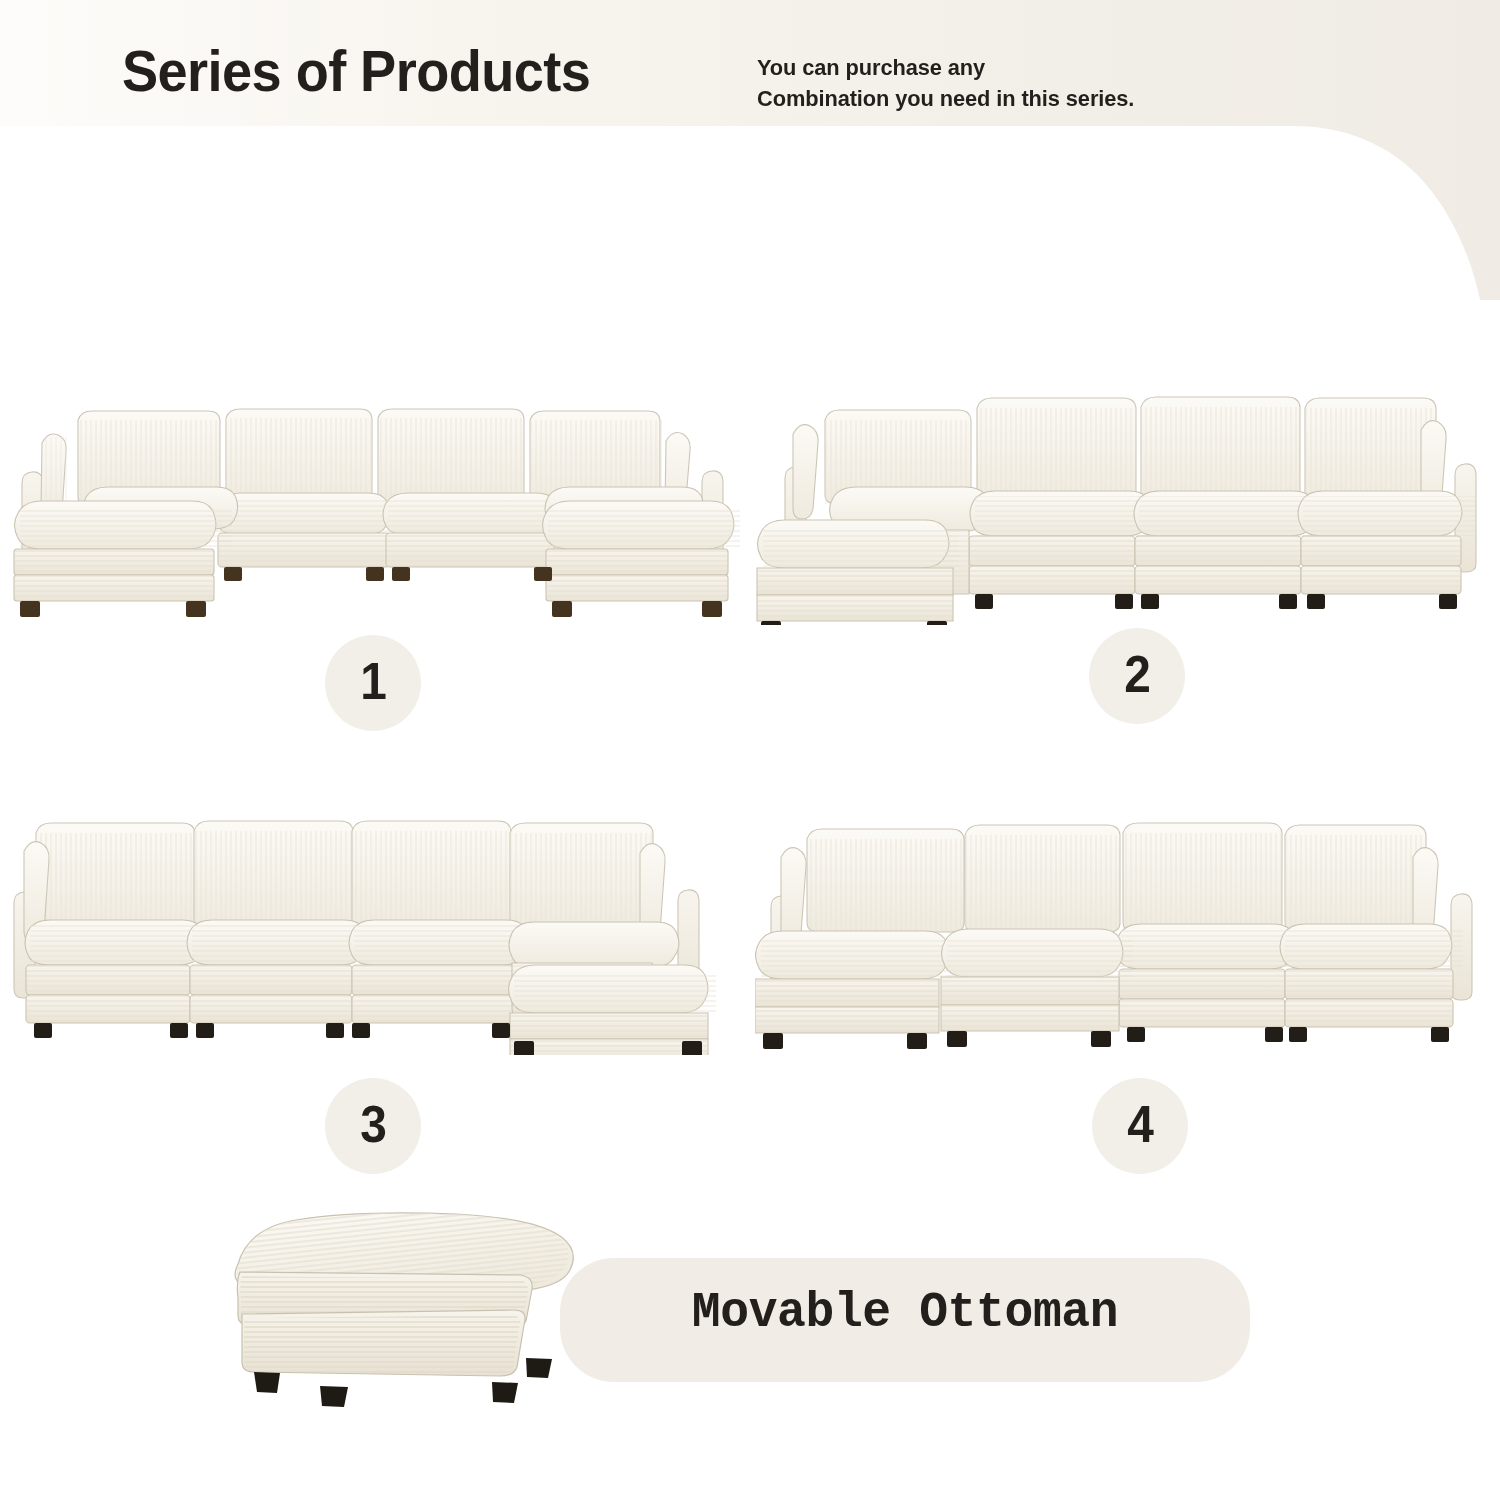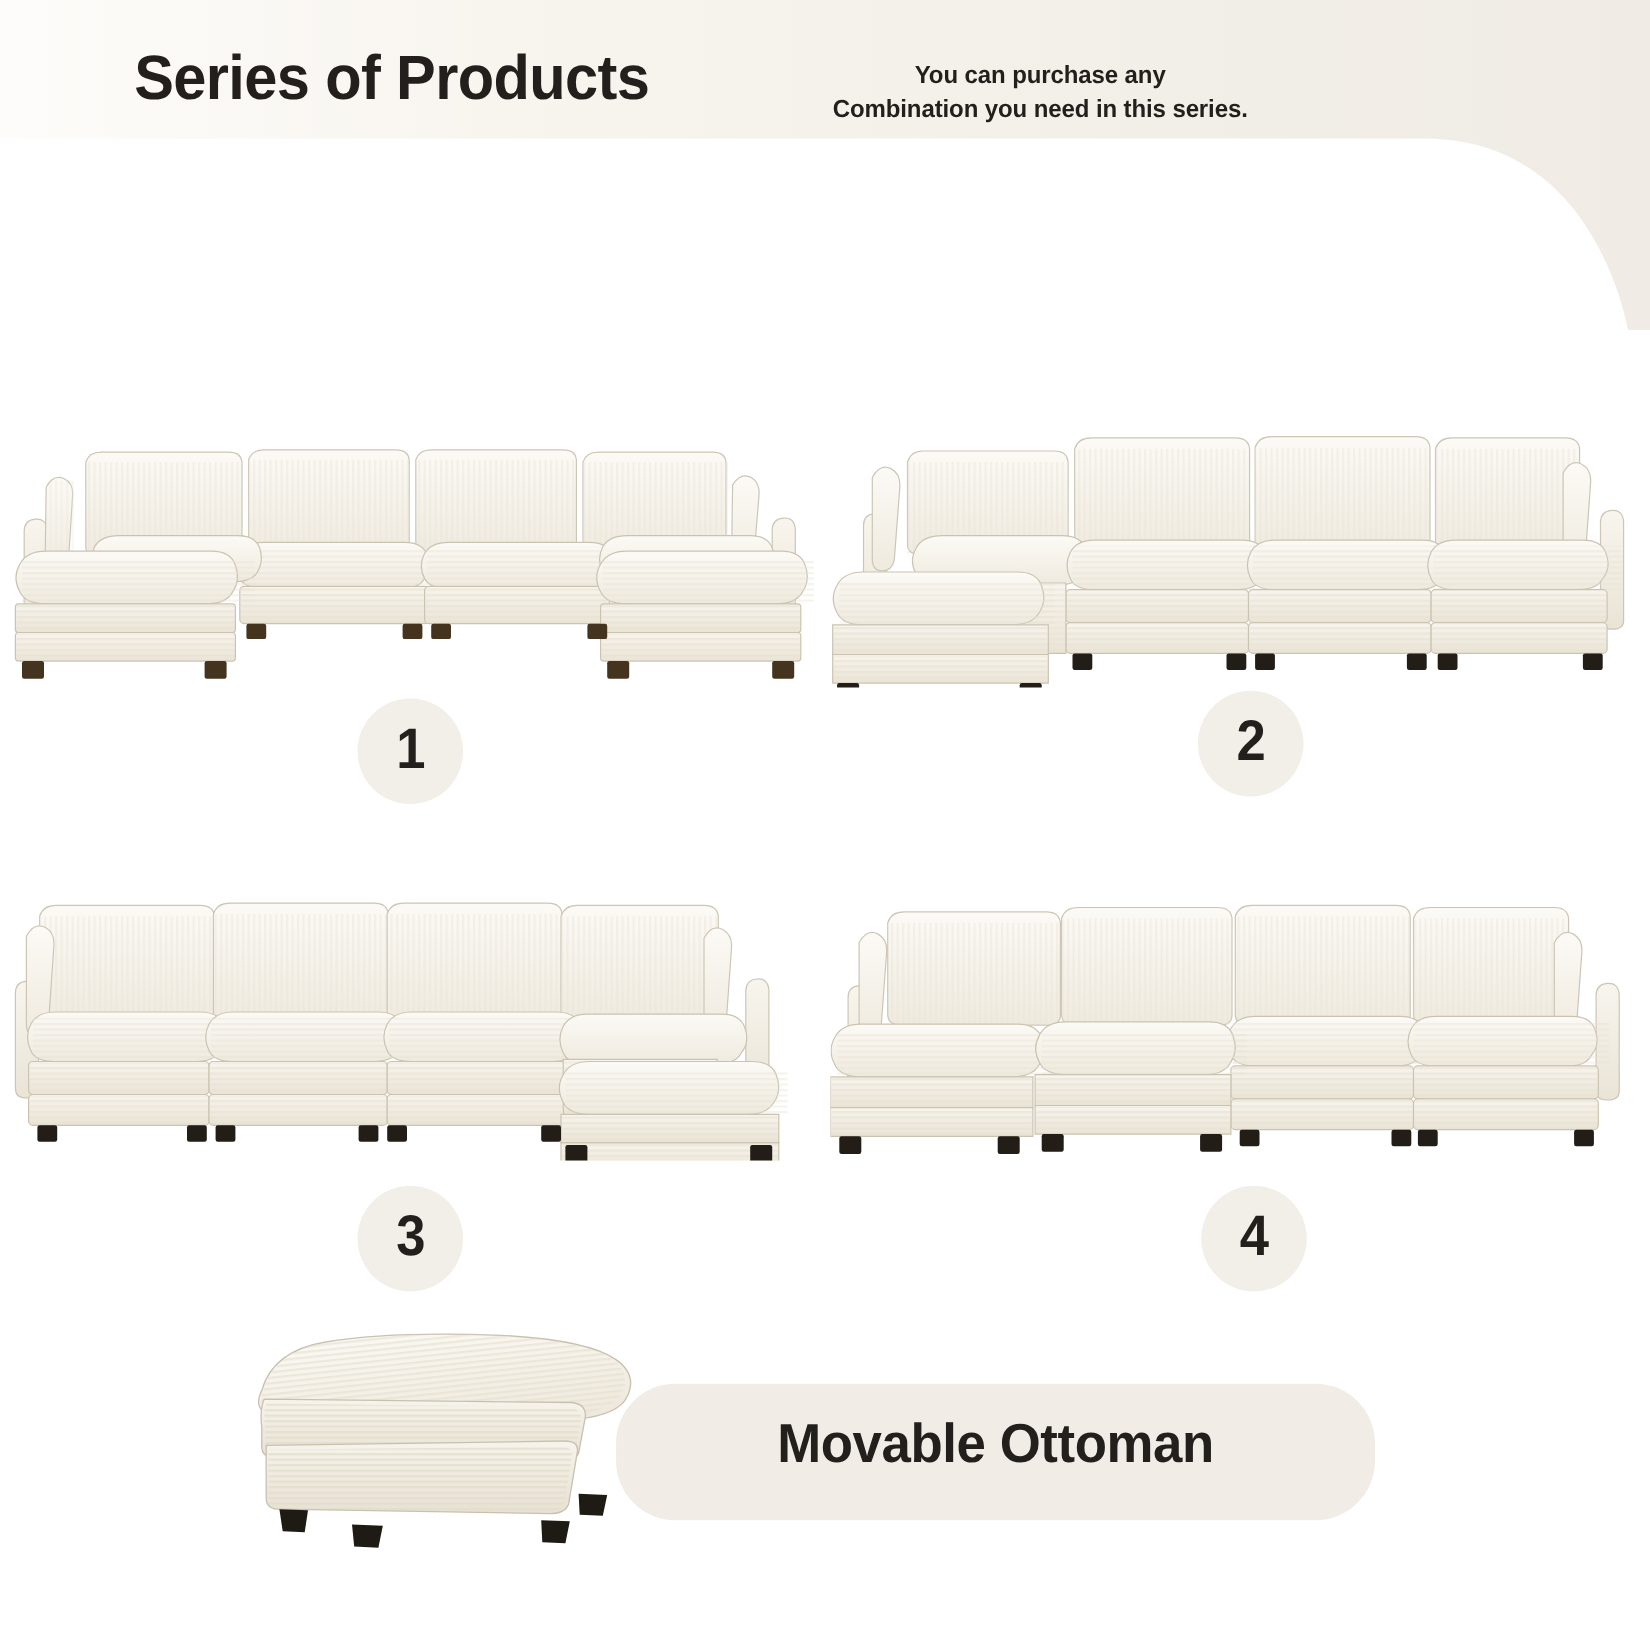--- a/index.html
+++ b/index.html
@@ -14,21 +14,21 @@
   .page{position:absolute;inset:0;}
 
   
   .header-band{
     position:absolute;left:0;top:0;width:1500px;height:300px;
     pointer-events:none;
   }
   .header-band svg{display:block;width:1500px;height:300px;}
 
   .header-text{
-    position:absolute;left:0;top:0;width:1316px;height:160px;text-align:center;
+    position:absolute;left:0;top:0;width:1316px;height:160px;
   }
   .title{
     position:absolute;left:122px;top:38px;
     font-size:57px;font-weight:700;letter-spacing:-0.6px;
     color:#231f1c;white-space:nowrap;
     font-family:"Liberation Sans", sans-serif;
     transform:scaleX(0.95);transform-origin:left center;
   }
   .subtitle{
     position:absolute;left:757px;top:52px;
@@ -55,20 +55,21 @@
   }
 
   
   .ottoman-art{position:absolute;left:200px;top:1186px;}
   .ottoman-art svg{display:block;}
 
   .pill{
     position:absolute;left:560px;top:1258px;
     width:690px;height:124px;border-radius:54px;
     background:#f1ede6;
+    font-family:Liberation Mono, monospace;
   }
   .pill-label{
     position:absolute;left:0;top:0;width:690px;height:108px;
     display:flex;align-items:center;justify-content:center;
     font-size:50px;font-weight:700;color:#231f1c;
     letter-spacing:-0.4px;
     transform:scaleX(0.96);
   }
 </style>
 </head>

